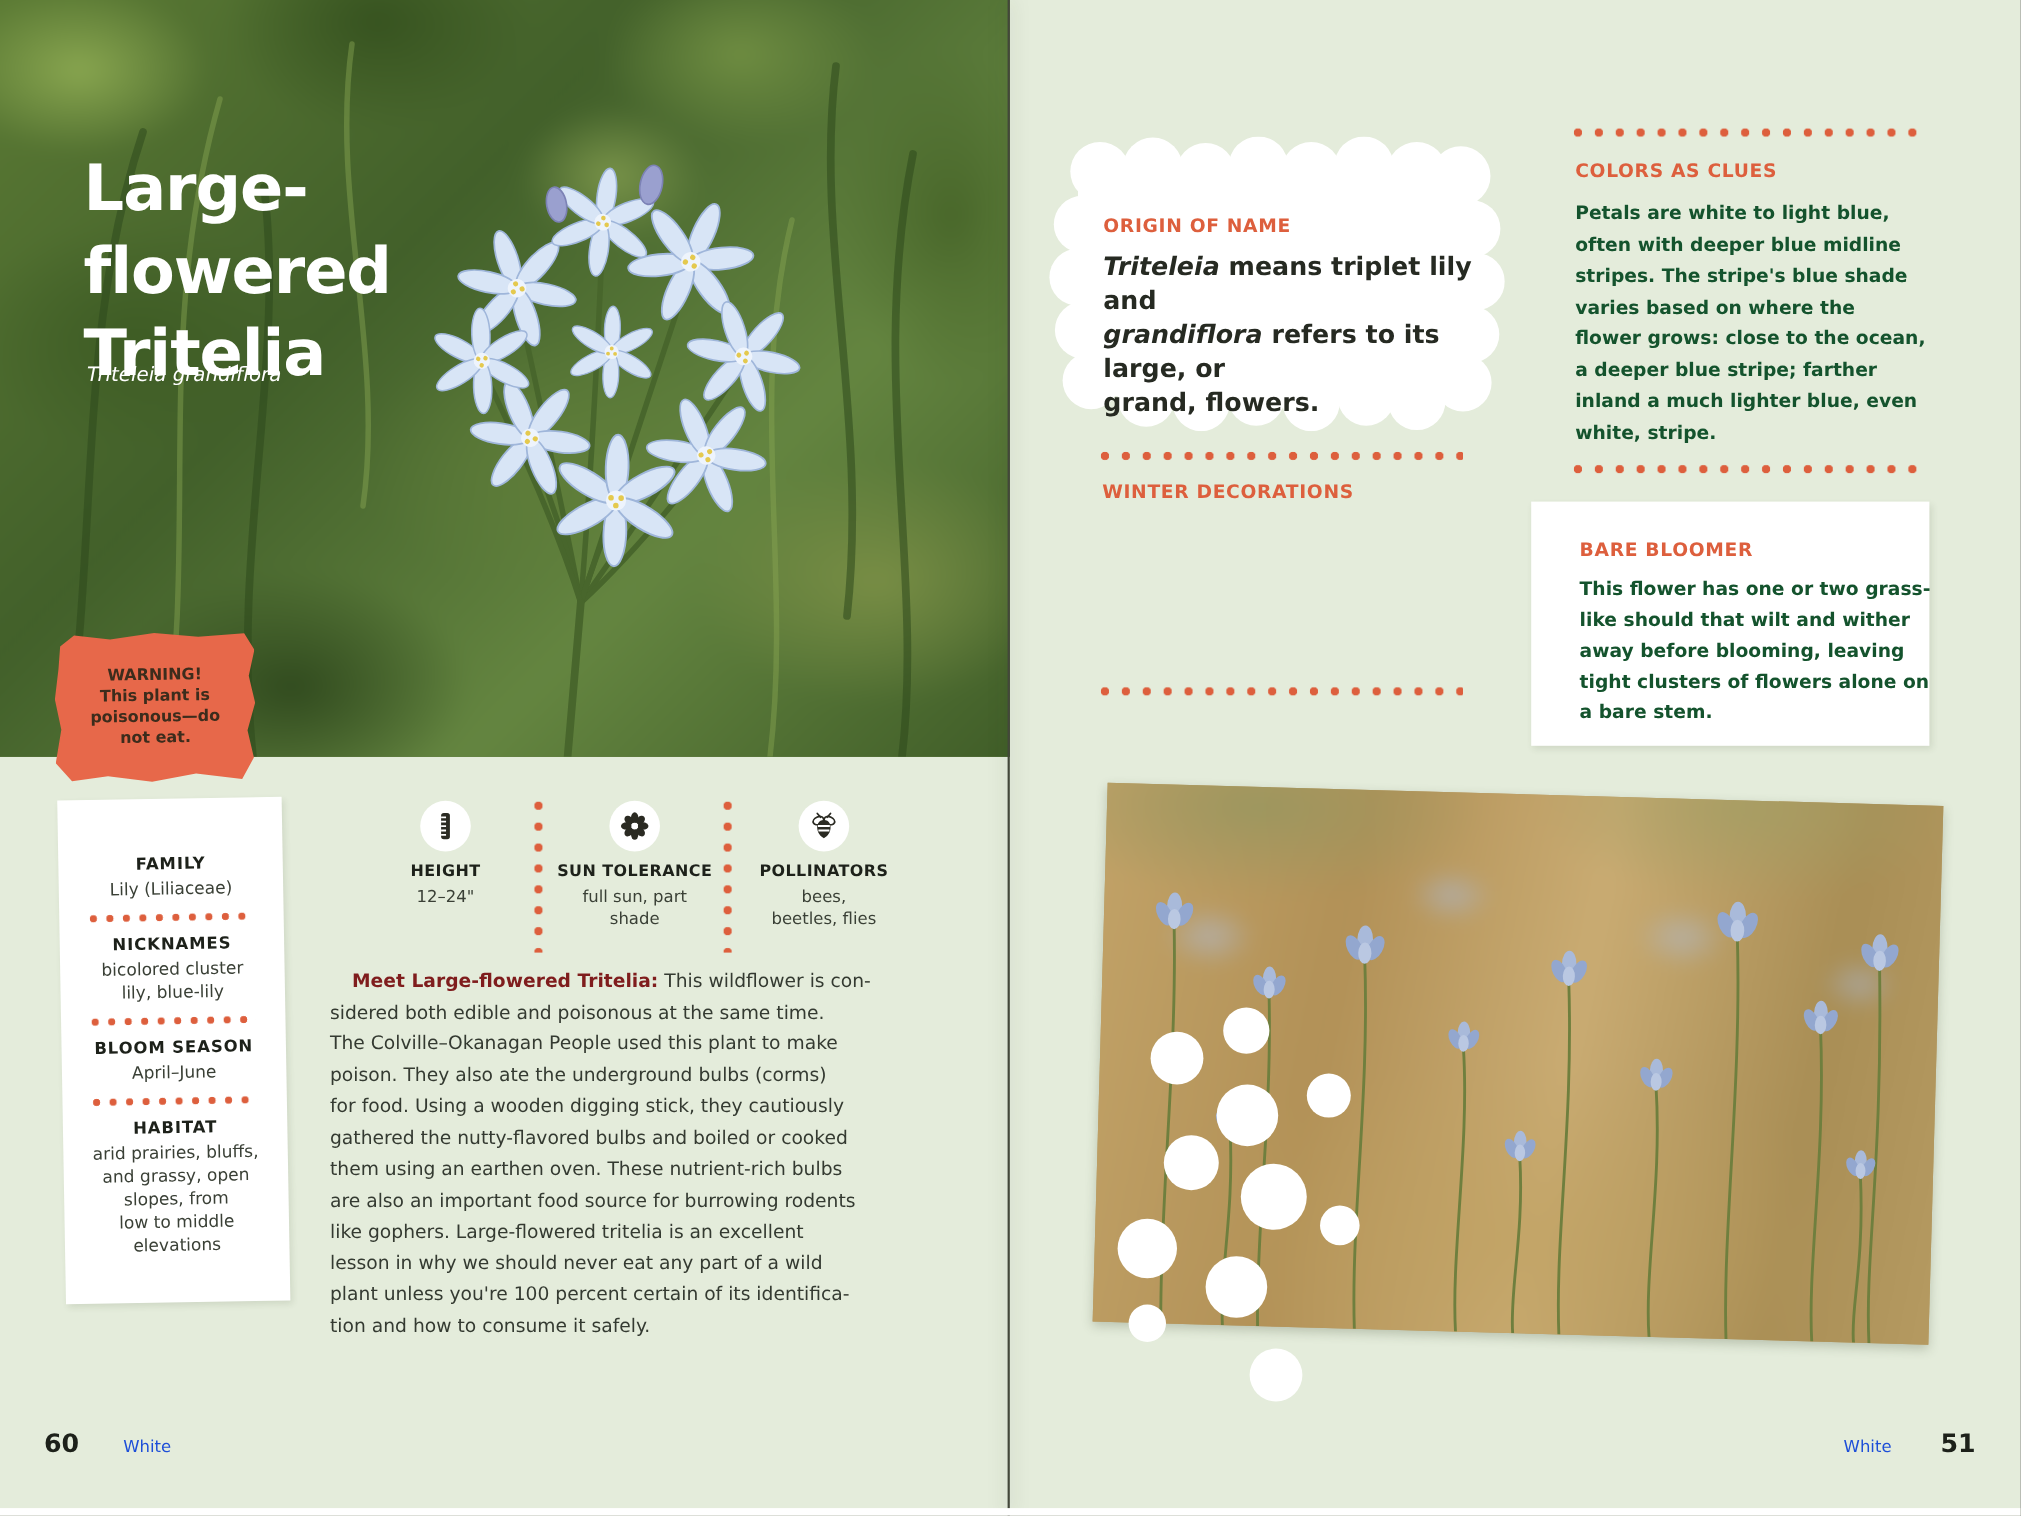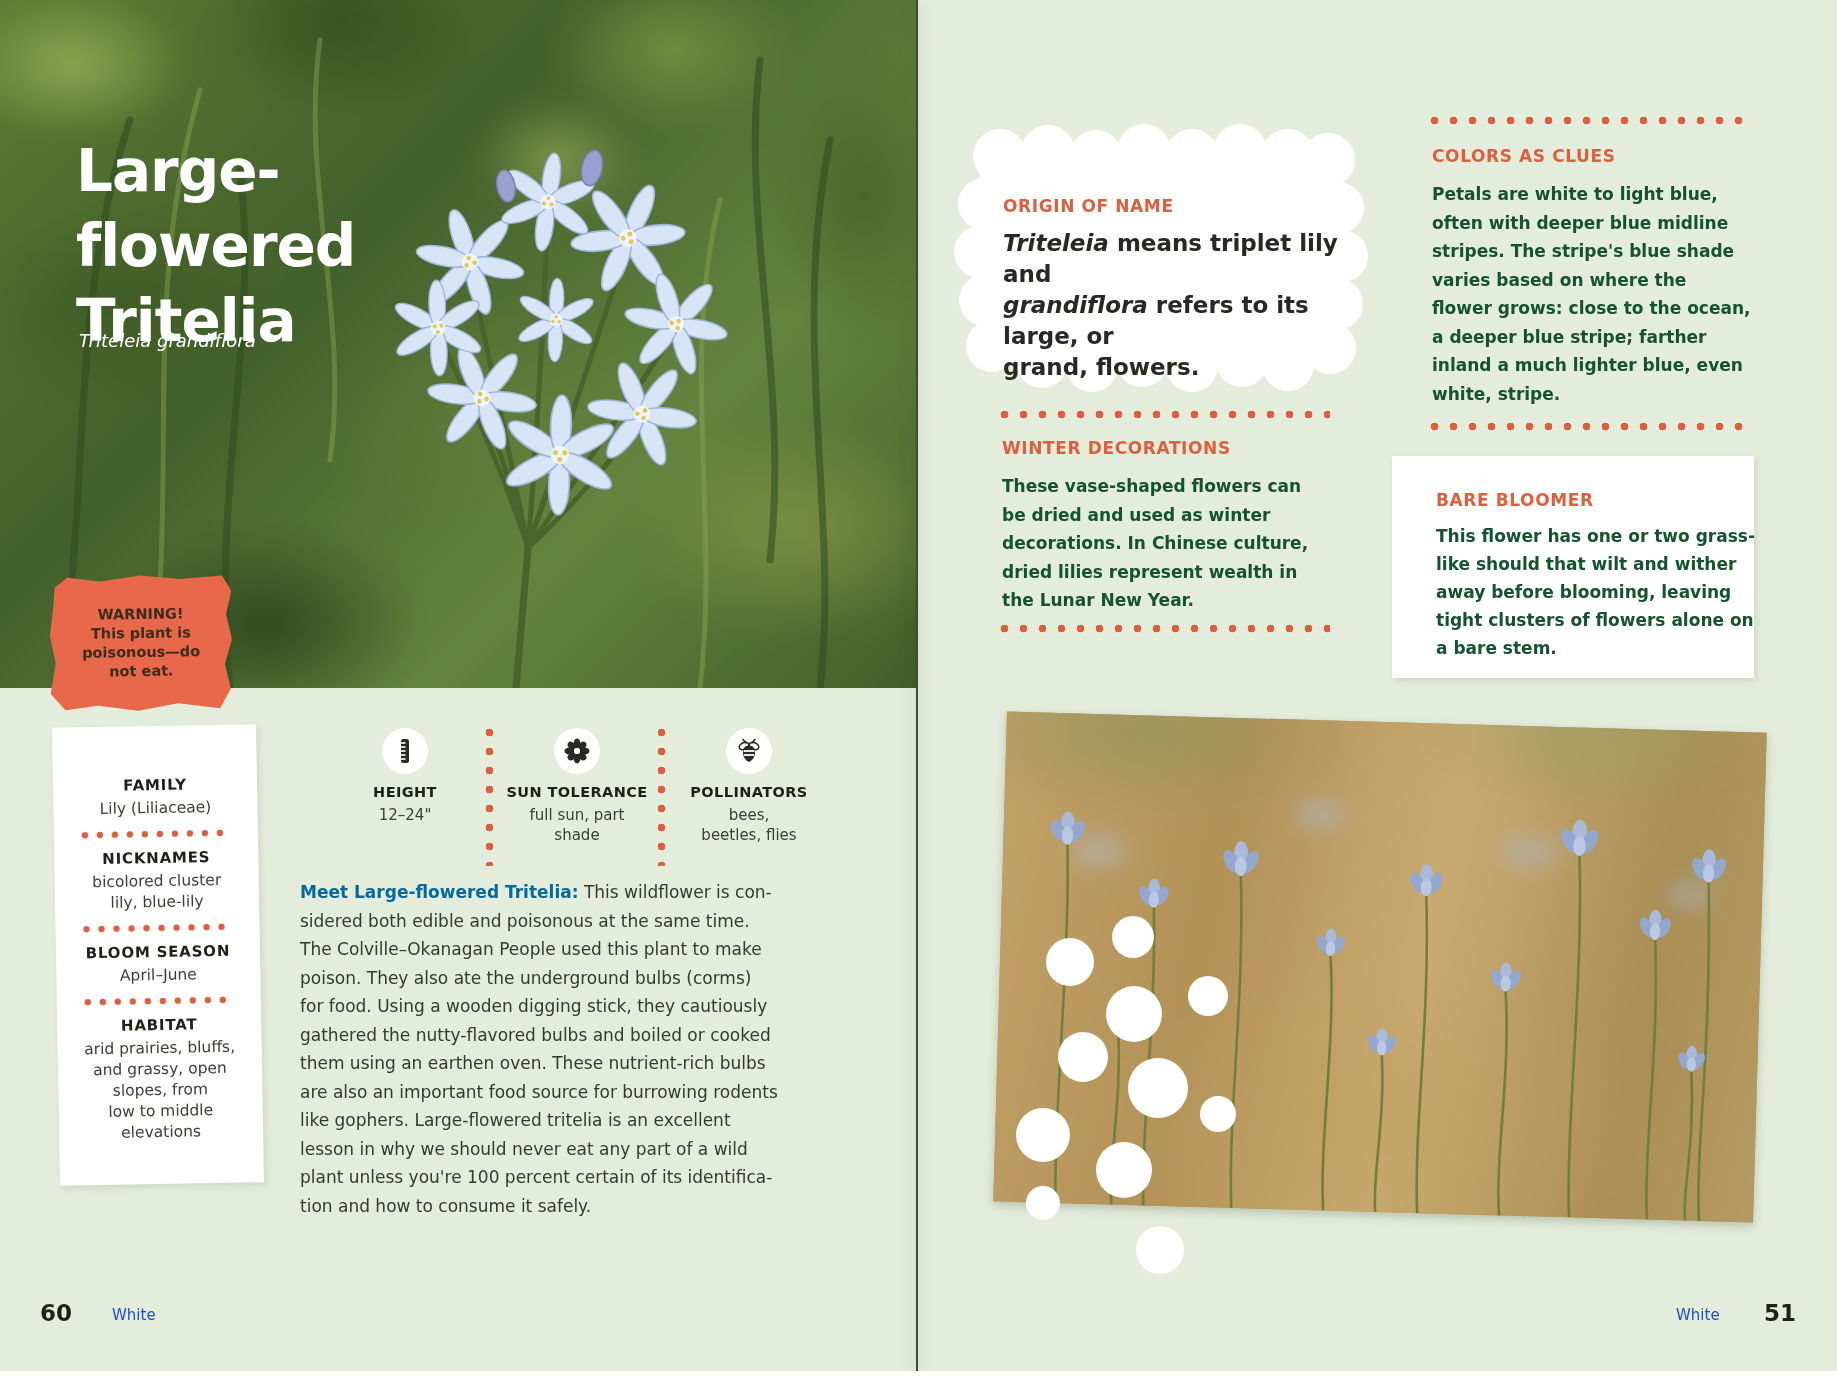--- a/index.html
+++ b/index.html
@@ -40,21 +40,21 @@
     font-weight:bold;font-size:14.5px;line-height:19px;color:#3c2c1c;}
   .facts-card{left:56px;top:726px;width:204px;height:458px;background:#ffffff;transform:rotate(-1deg);
     box-shadow:2px 3px 6px rgba(60,70,45,.12);padding-top:50px;box-sizing:border-box;text-align:center;}
   .fact-label{font-weight:bold;font-size:15px;letter-spacing:.8px;color:#1d211a;}
   .fact-value{font-size:15.5px;line-height:21px;color:#3a4036;margin-top:4px;}
   .stat{top:728px;width:160px;text-align:center;}
   .stat-circle{width:46px;height:46px;border-radius:50%;background:#ffffff;margin:0 auto;display:flex;align-items:center;justify-content:center;}
   .stat-label{font-weight:bold;font-size:14.5px;letter-spacing:.4px;margin-top:10px;color:#1d211a;}
   .stat-value{font-size:15px;line-height:20px;color:#3a4036;margin-top:5px;}
   .intro{left:300px;top:878px;width:560px;font-size:17px;line-height:28.5px;color:#343a31;}
-  .intro b{color:#0369a1;}
+  .intro b{color:#7f1d1d;margin-left:20px;}
   .footer-num{font-size:23px;font-weight:bold;color:#1d211a;}
   .footer-sec{font-size:15px;color:#1d4ed8;}
 
   
   .spine{left:916px;top:0;width:2px;height:1378px;background:#43473a;box-shadow:0 0 16px rgba(50,55,35,.35);}
   .bottom-edge{left:0;top:1371px;width:1837px;height:7px;background:#ffffff;}
 
   
   .cloud-svg{left:952px;top:124px;}
   .origin-body{left:1003px;top:228px;width:345px;font-weight:bold;font-size:23px;line-height:31px;color:#262a22;}
@@ -294,25 +294,20 @@
         <circle cx="336" cy="241" r="26"></circle>
     </g>
   </svg>
   <div class="abs orange-h" style="left:1003px;top:196px;">ORIGIN OF NAME</div>
   <div class="abs origin-body pre"><span style="font-style: italic;">Triteleia</span><span> means triplet lily and
 </span><span style="font-style: italic;">grandiflora</span><span> refers to its large, or
 grand, flowers.</span></div>
 
   <div class="abs dot-line winter-dot-top"></div>
   <div class="abs orange-h winter-heading">WINTER DECORATIONS</div>
-  <div class="abs bold-body pre winter-body">These vase-shaped flowers can
-be dried and used as winter
-decorations. In Chinese culture,
-dried lilies represent wealth in
-the Lunar New Year.</div>
   <div class="abs dot-line winter-dot-bottom"></div>
 
   <div class="abs dot-line colors-dot-top"></div>
   <div class="abs orange-h colors-heading">COLORS AS CLUES</div>
   <div class="abs bold-body pre colors-body">Petals are white to light blue,
 often with deeper blue midline
 stripes. The stripe's blue shade
 varies based on where the
 flower grows: close to the ocean,
 a deeper blue stripe; farther

